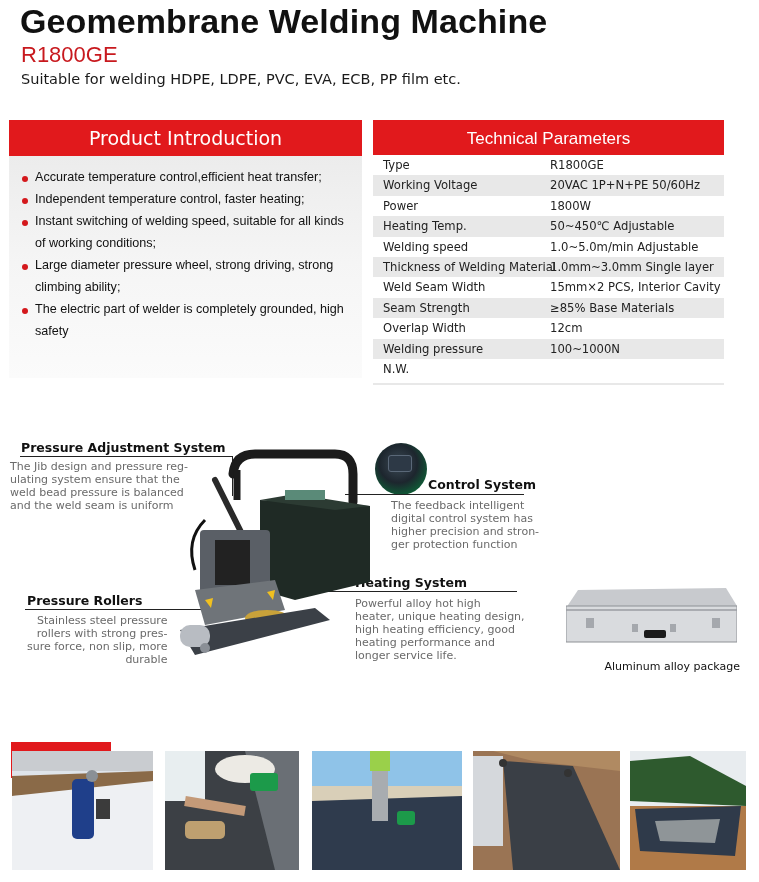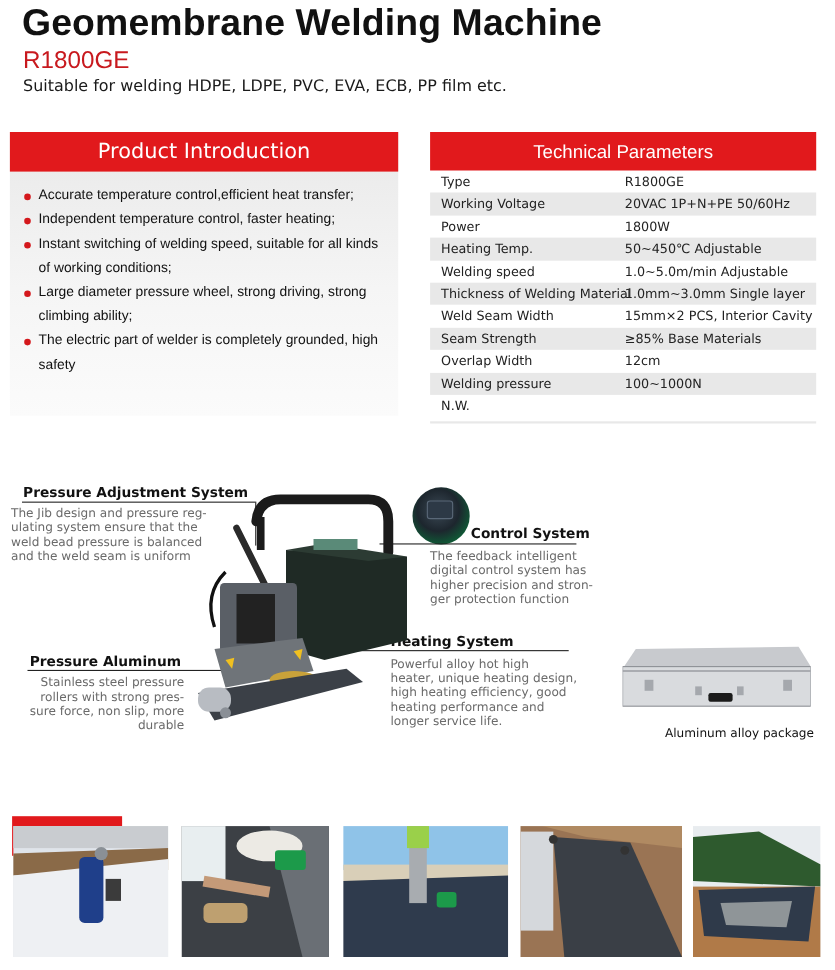--- a/index.html
+++ b/index.html
@@ -26,21 +26,21 @@
   .intro-list { list-style: none; padding: 10px 10px 0 13px; }
   .intro-list li {
     position: relative; padding-left: 13px; font-size: 12.6px; line-height: 22px; color: #111;
   }
   .intro-list li::before {
     content: ""; position: absolute; left: 0; top: 10px; width: 6px; height: 6px; border-radius: 50%;
     background: #d4181c;
   }
 
   
-  .tech { left: 391px; top: 120px; width: 351px; }
+  .tech { left: 373px; top: 120px; width: 351px; }
   .tech-head {
     height: 35px; background: #e1191c; color: #fff; text-align: center;
     font-size: 17px; line-height: 37px;
   }
   .tech-row { display: flex; height: 20.4px; line-height: 20.4px; font-family: "DejaVu Sans", sans-serif; font-size: 11.6px; color: #222; }
   .tech-row:nth-child(even) { background: #e8e8e8; }
   .tech-row .k { width: 177px; padding-left: 10px; white-space: nowrap; }
   .tech-row .v { flex: 1; white-space: nowrap; }
   .tech-bottom { height: 2px; background: #e8e8e8; margin-top: 4px; }
 
@@ -164,21 +164,21 @@
 <div class="abs feat-title" style="left:355px; top:575px;">Heating System</div>
 <div class="abs line" style="left:320px; top:591px; width:197px;"></div>
 <div class="abs feat-desc" style="left:355px; top:597px;">
   <div>Powerful alloy hot high</div>
   <div>heater, unique heating design,</div>
   <div>high heating efficiency, good</div>
   <div>heating performance and</div>
   <div>longer service life.</div>
 </div>
 
-<div class="abs feat-title" style="left:27px; top:593px;">Pressure Aluminum</div>
+<div class="abs feat-title" style="left:27px; top:593px;">Pressure Rollers</div>
 <div class="abs line" style="left:25px; top:609px; width:185px;"></div>
 <div class="abs feat-desc" style="left:27px; top:614px;text-align:right;">
   <div>Stainless steel pressure</div>
   <div>rollers with strong pres-</div>
   <div>sure force, non slip, more</div>
   <div>durable</div>
 </div>
 
 <svg class="abs machine" viewBox="0 0 200 220">
 

